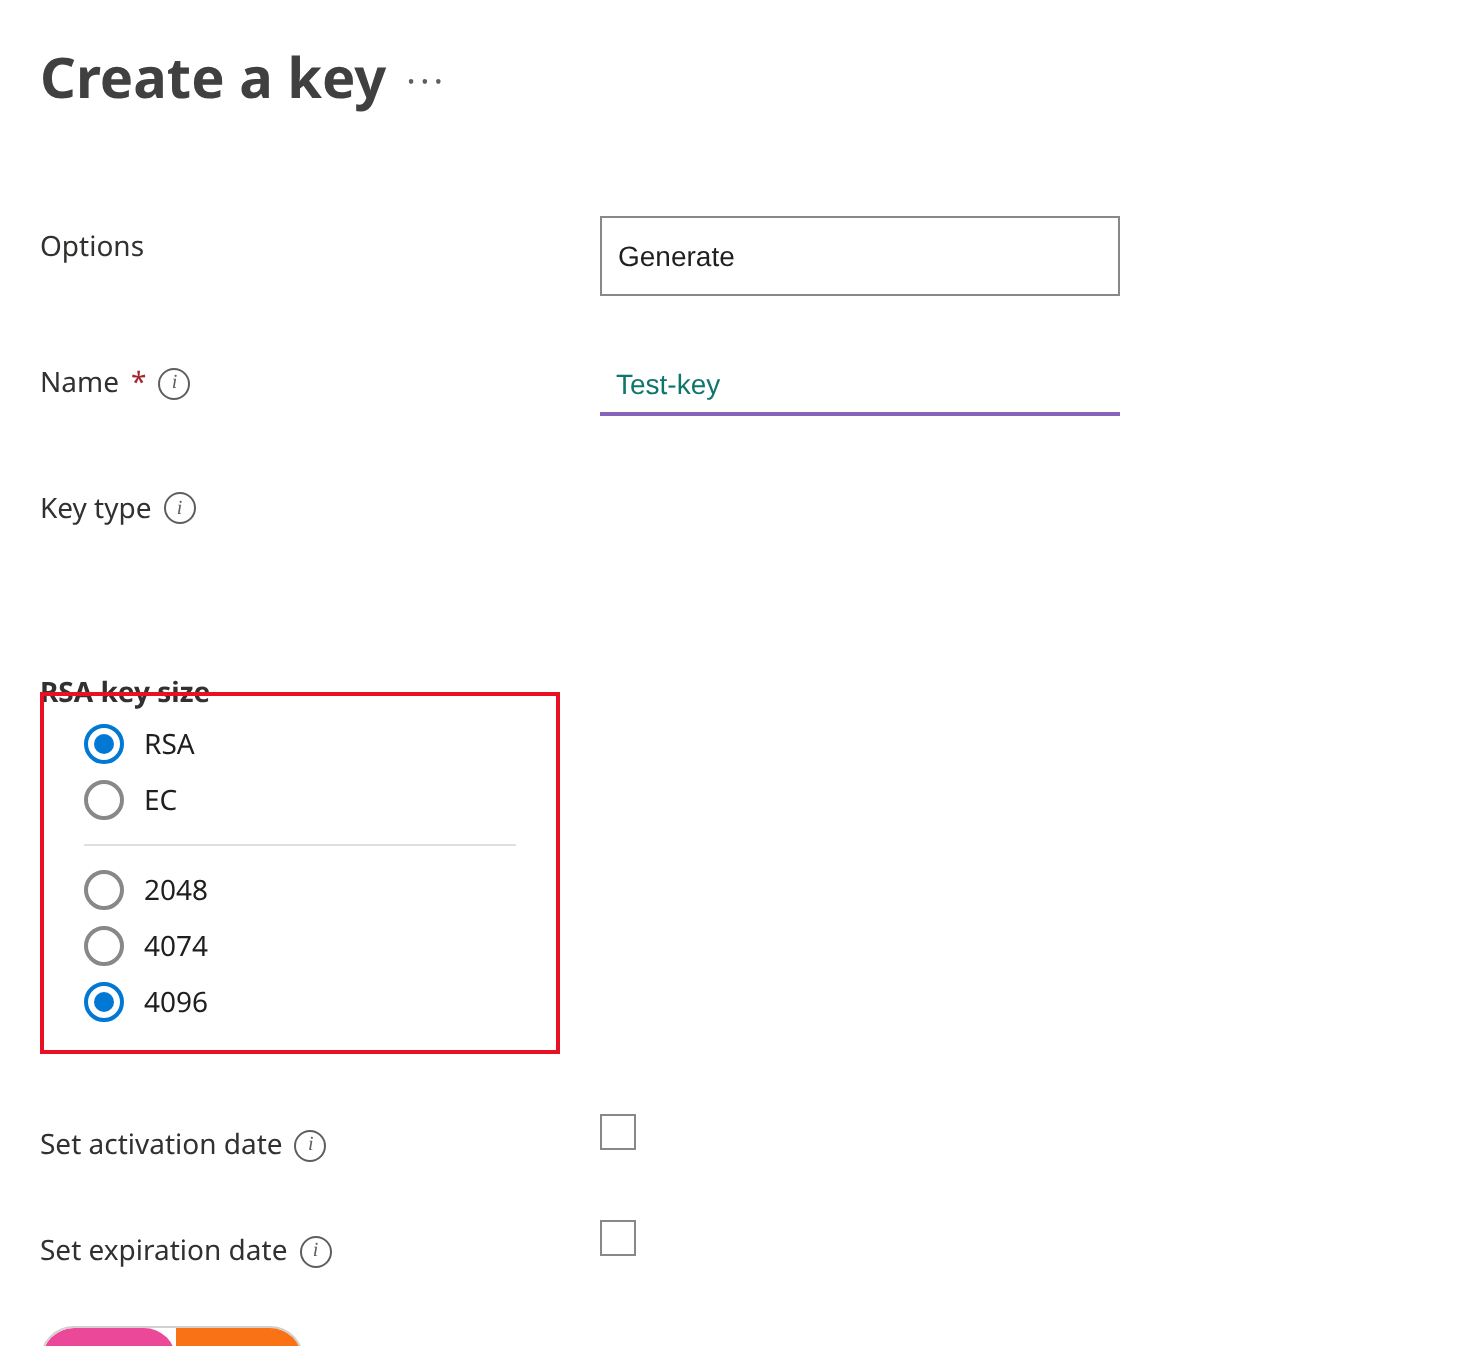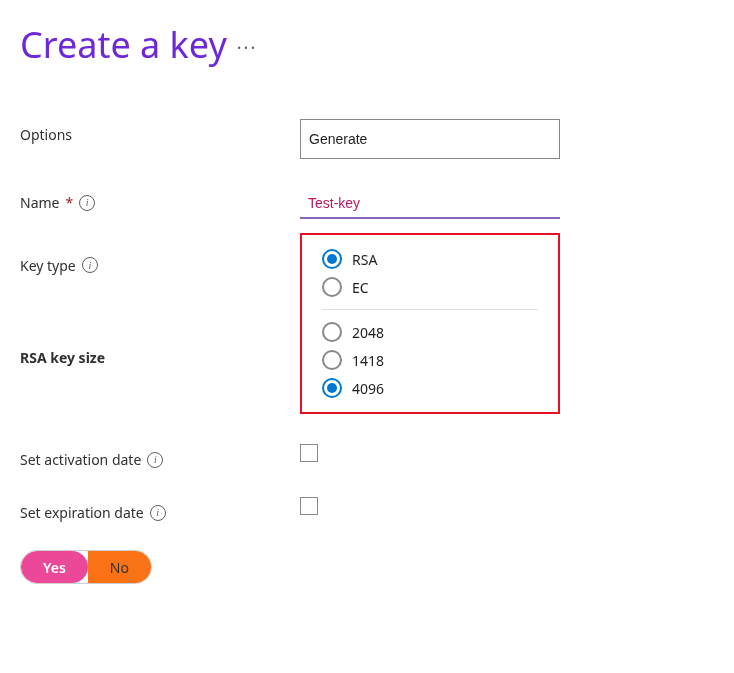--- a/index.html
+++ b/index.html
@@ -13,23 +13,23 @@
     }
 
     .page-header {
       display: flex;
       align-items: center;
       gap: 10px;
       margin-bottom: 36px;
     }
 
     .page-title {
-      font-size: 36px;
-      font-weight: 400;
-      color: #6d28d9;
+      font-size: 28px;
+      font-weight: 700;
+      color: #404040;
     }
 
     .more-icon {
       font-size: 18px;
       color: #605e5c;
       cursor: pointer;
       letter-spacing: 2px;
       margin-top: 4px;
     }
 
@@ -89,21 +89,21 @@
       width: 260px;
       height: 40px;
       outline: none;
     }
 
     .input-name {
       border: none;
       border-bottom: 2px solid #8a8886;
       padding: 5px 8px 4px 8px;
       font-size: 14px;
-      color: #be185d;
+      color: #0f766e;
       width: 260px;
       height: 32px;
       outline: none;
     }
 
     .input-name-active {
       border-bottom: 2px solid #8764b8;
     }
 
     
@@ -226,20 +226,21 @@
       display: flex;
       align-items: center;
       cursor: pointer;
     }
 
     .form-row-combined {
       display: flex;
       align-items: flex-start;
       padding: 0;
       margin-bottom: 8px;
+      flex-direction: column;
     }
   </style>
 </head>
 <body>
 
 <div class="page-header">
   <h1 class="page-title">Create a key</h1>
   <span class="more-icon">···</span>
 </div>
 
@@ -289,21 +290,21 @@
       </div>
 
       <div class="radio-divider"></div>
 
       <div class="radio-option">
         <div class="radio-circle unchecked"></div>
         <span>2048</span>
       </div>
       <div class="radio-option">
         <div class="radio-circle unchecked"></div>
-        <span>1418</span>
+        <span>4074</span>
       </div>
       <div class="radio-option">
         <div class="radio-circle checked"></div>
         <span>4096</span>
       </div>
     </div>
   </div>
 
   <div class="form-row" style="margin-top: 8px;">
     <div class="form-label">

